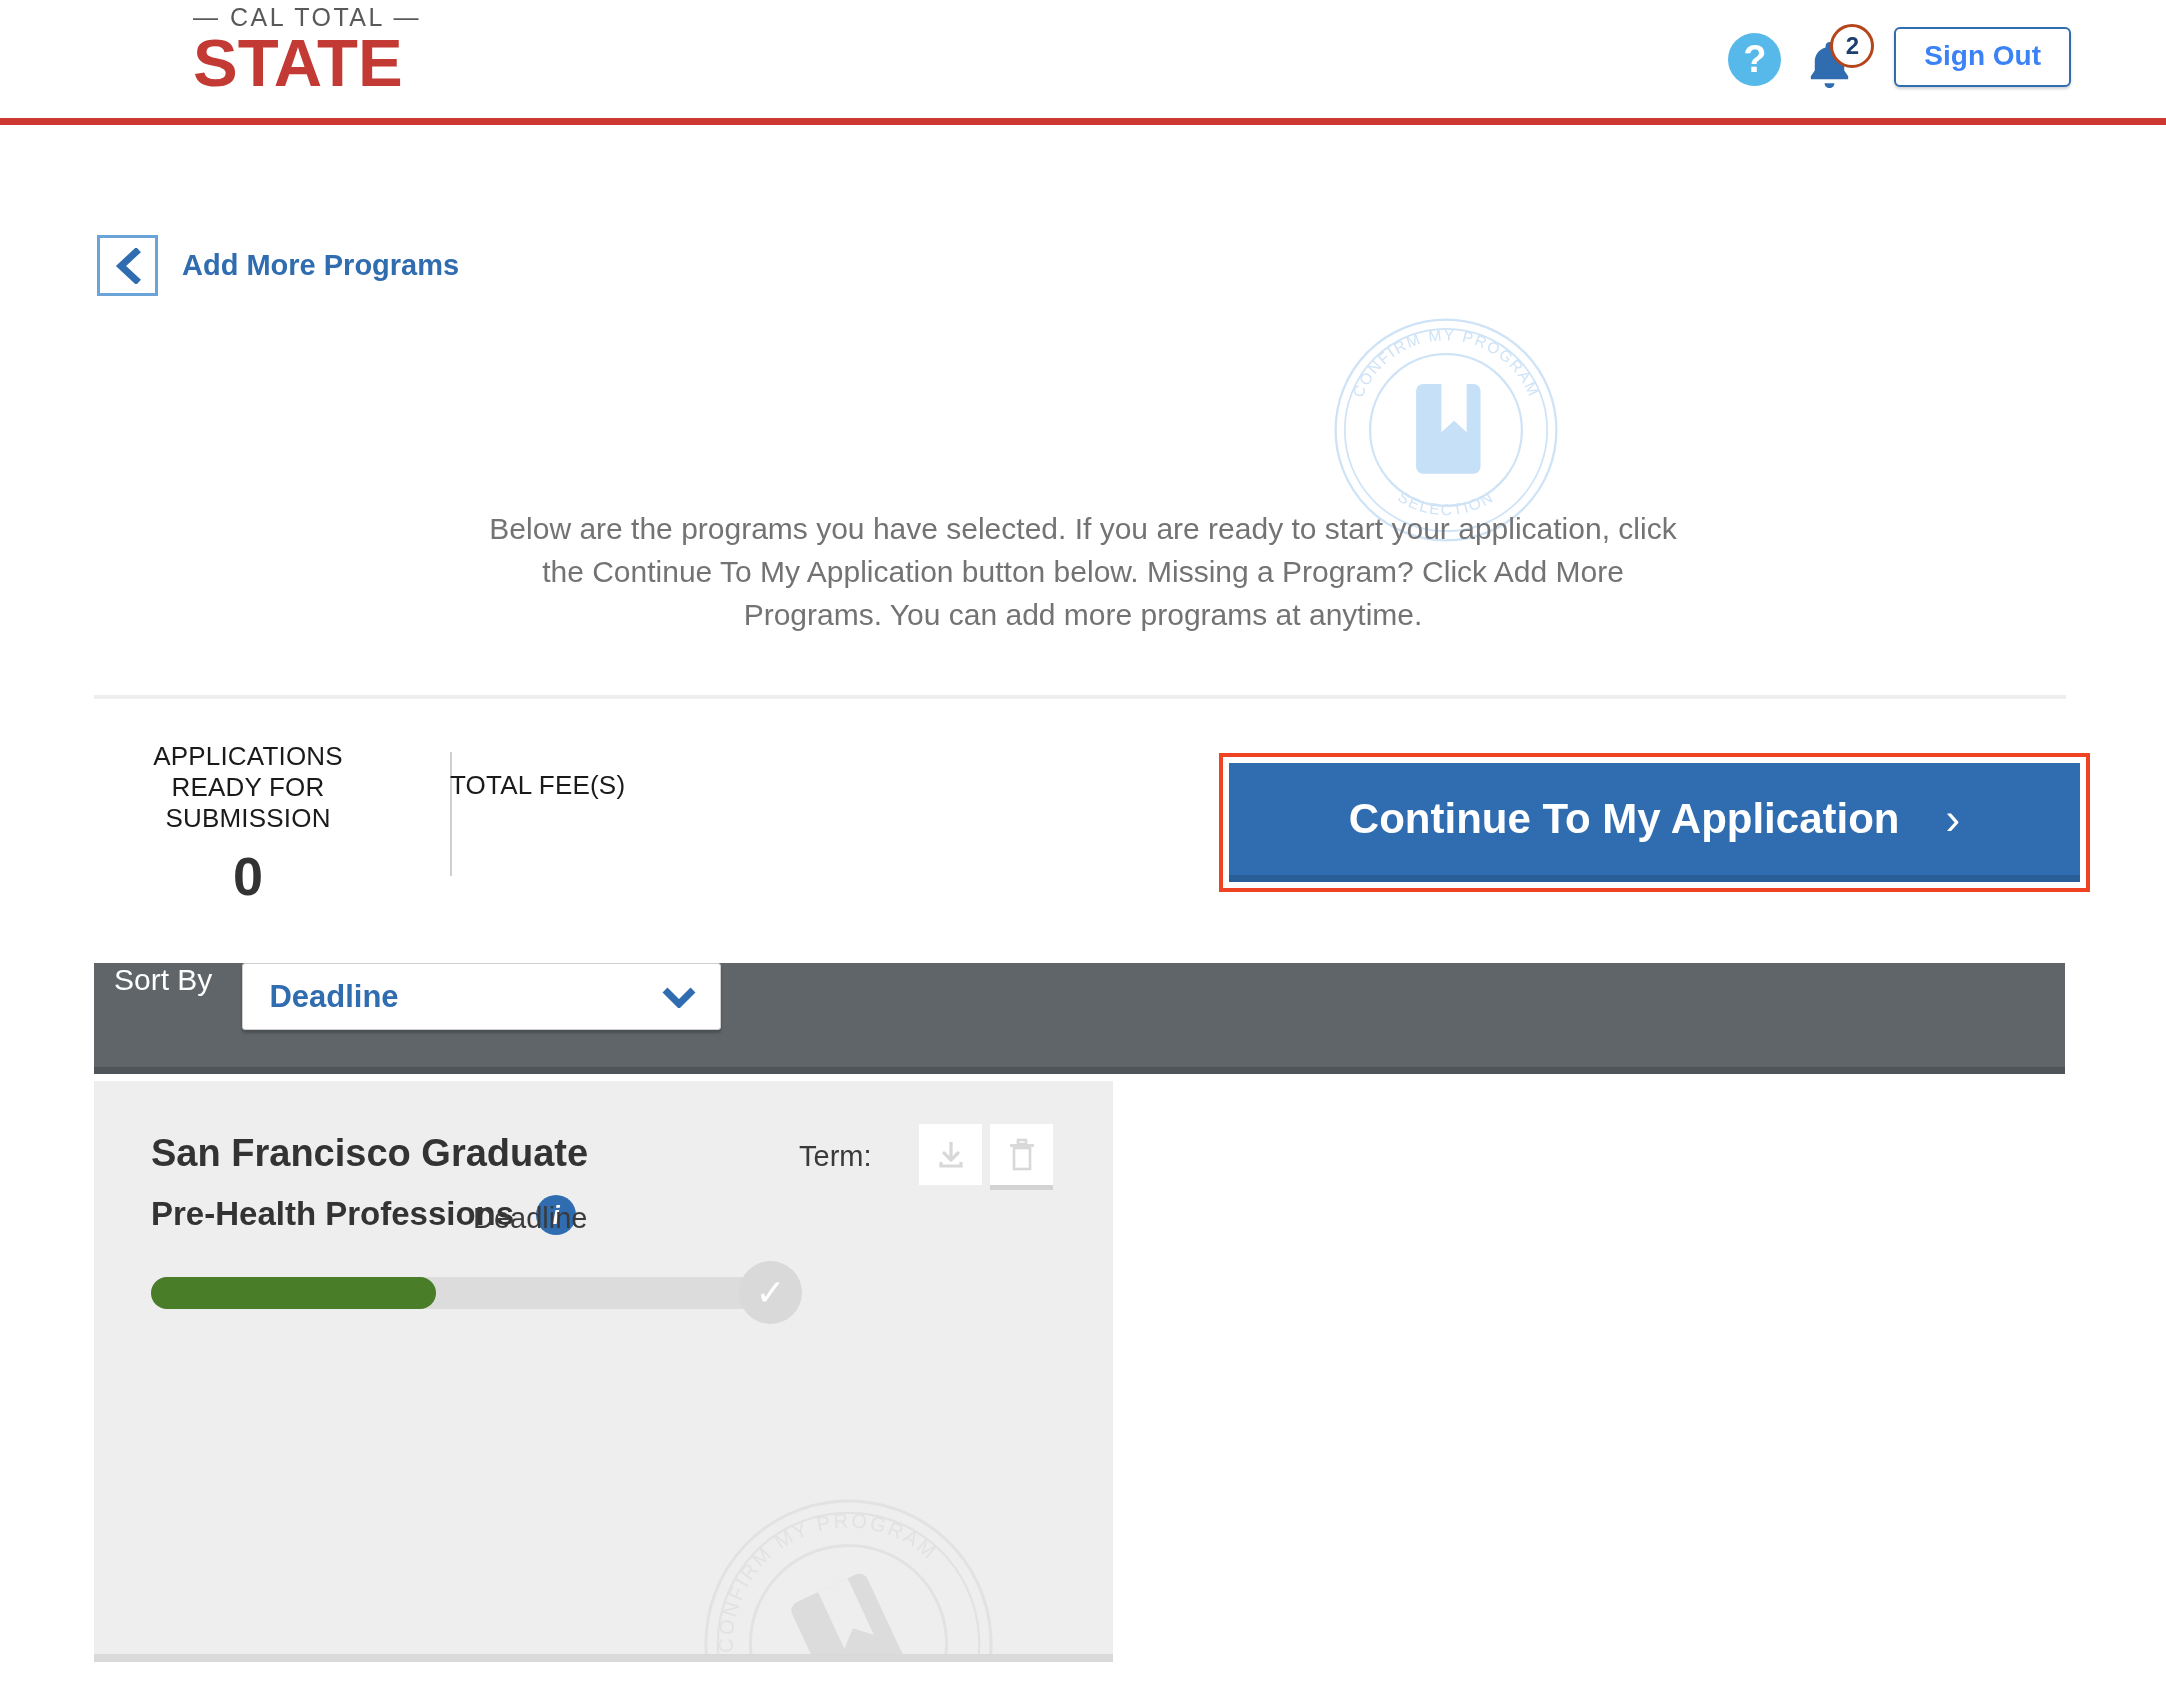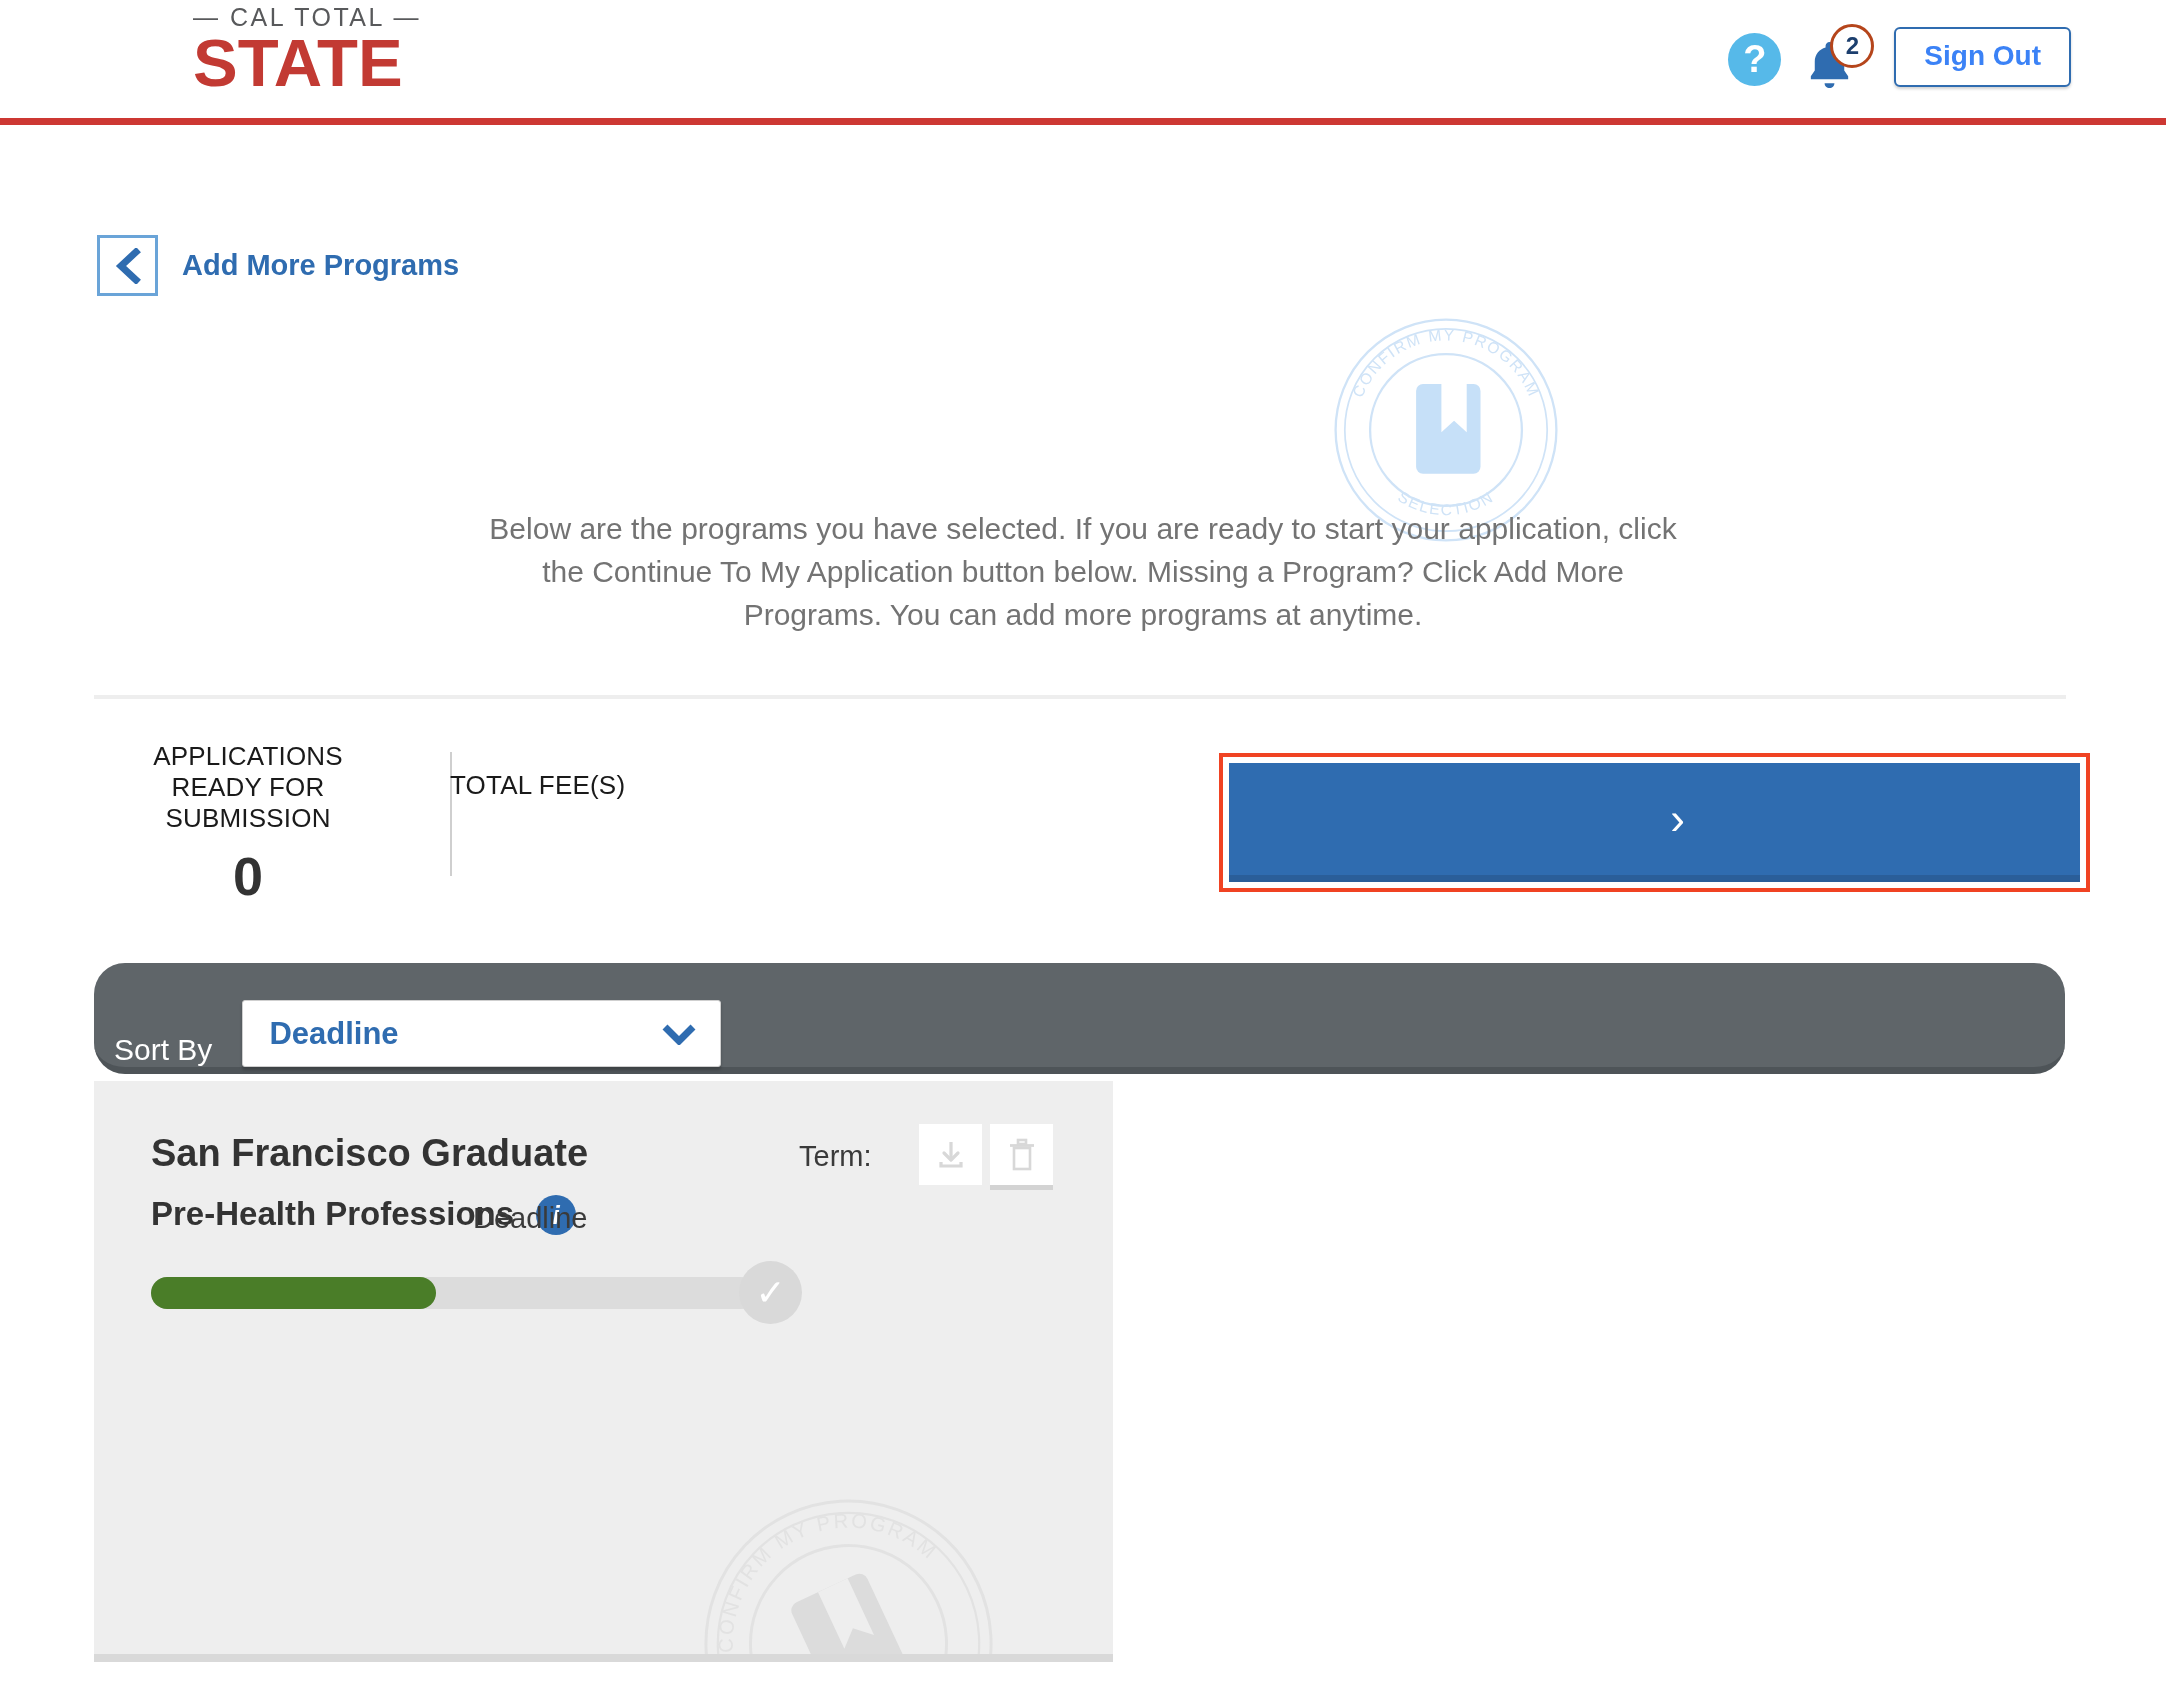--- a/index.html
+++ b/index.html
@@ -126,21 +126,21 @@
     color: #fff; font-size: 42px; font-weight: 700; cursor: pointer;
     display: flex; align-items: center; justify-content: center;
     font-family: "Liberation Sans", sans-serif;
   }
   .continue-btn .chev { margin-left: 46px; font-size: 44px; font-weight: 400; }
 
   
   .sortbar {
     position: absolute; left: 94px; top: 963px; width: 1971px; height: 111px;
     background: #5f6569; border-bottom: 7px solid #4e5458;
-    display: flex; align-items: flex-end; border-radius: 31px;
+    display: flex; align-items: flex-start;
   }
   .sortbar-label { margin-left: 20px; color: #fff; font-size: 30px; }
   .sort-select {
     margin-left: 30px; width: 479px; height: 67px;
     background: #fff; border: 1px solid #cfcfcf; border-radius: 3px;
     box-shadow: 0 3px 3px rgba(0,0,0,0.22);
     display: flex; align-items: center; justify-content: space-between;
     padding: 0 24px 0 26px; cursor: pointer;
   }
   .sort-select .val { color: #2f6cb0; font-size: 31px; font-weight: 700; }
@@ -267,20 +267,21 @@
     <div class="stat-value">0</div>
   </div>
   <div class="stat-sep"></div>
   <div class="stat-fee">
     <div class="stat-label">TOTAL FEE(S)</div>
     <div class="stat-value"></div>
   </div>
 
   <div class="continue-outline"></div>
   <button class="continue-btn">
+    <span>Continue To My Application</span>
     <span class="chev">›</span>
   </button>
 
   <div class="sortbar">
     <div class="sortbar-label">Sort By</div>
     <div class="sort-select">
       <span class="val">Deadline</span>
       <svg width="34" height="22" viewBox="0 0 34 22">
         <polyline points="3,4 17,18 31,4" fill="none" stroke="#2f6cb0" stroke-width="7" stroke-linecap="butt" stroke-linejoin="miter"></polyline>
       </svg>

